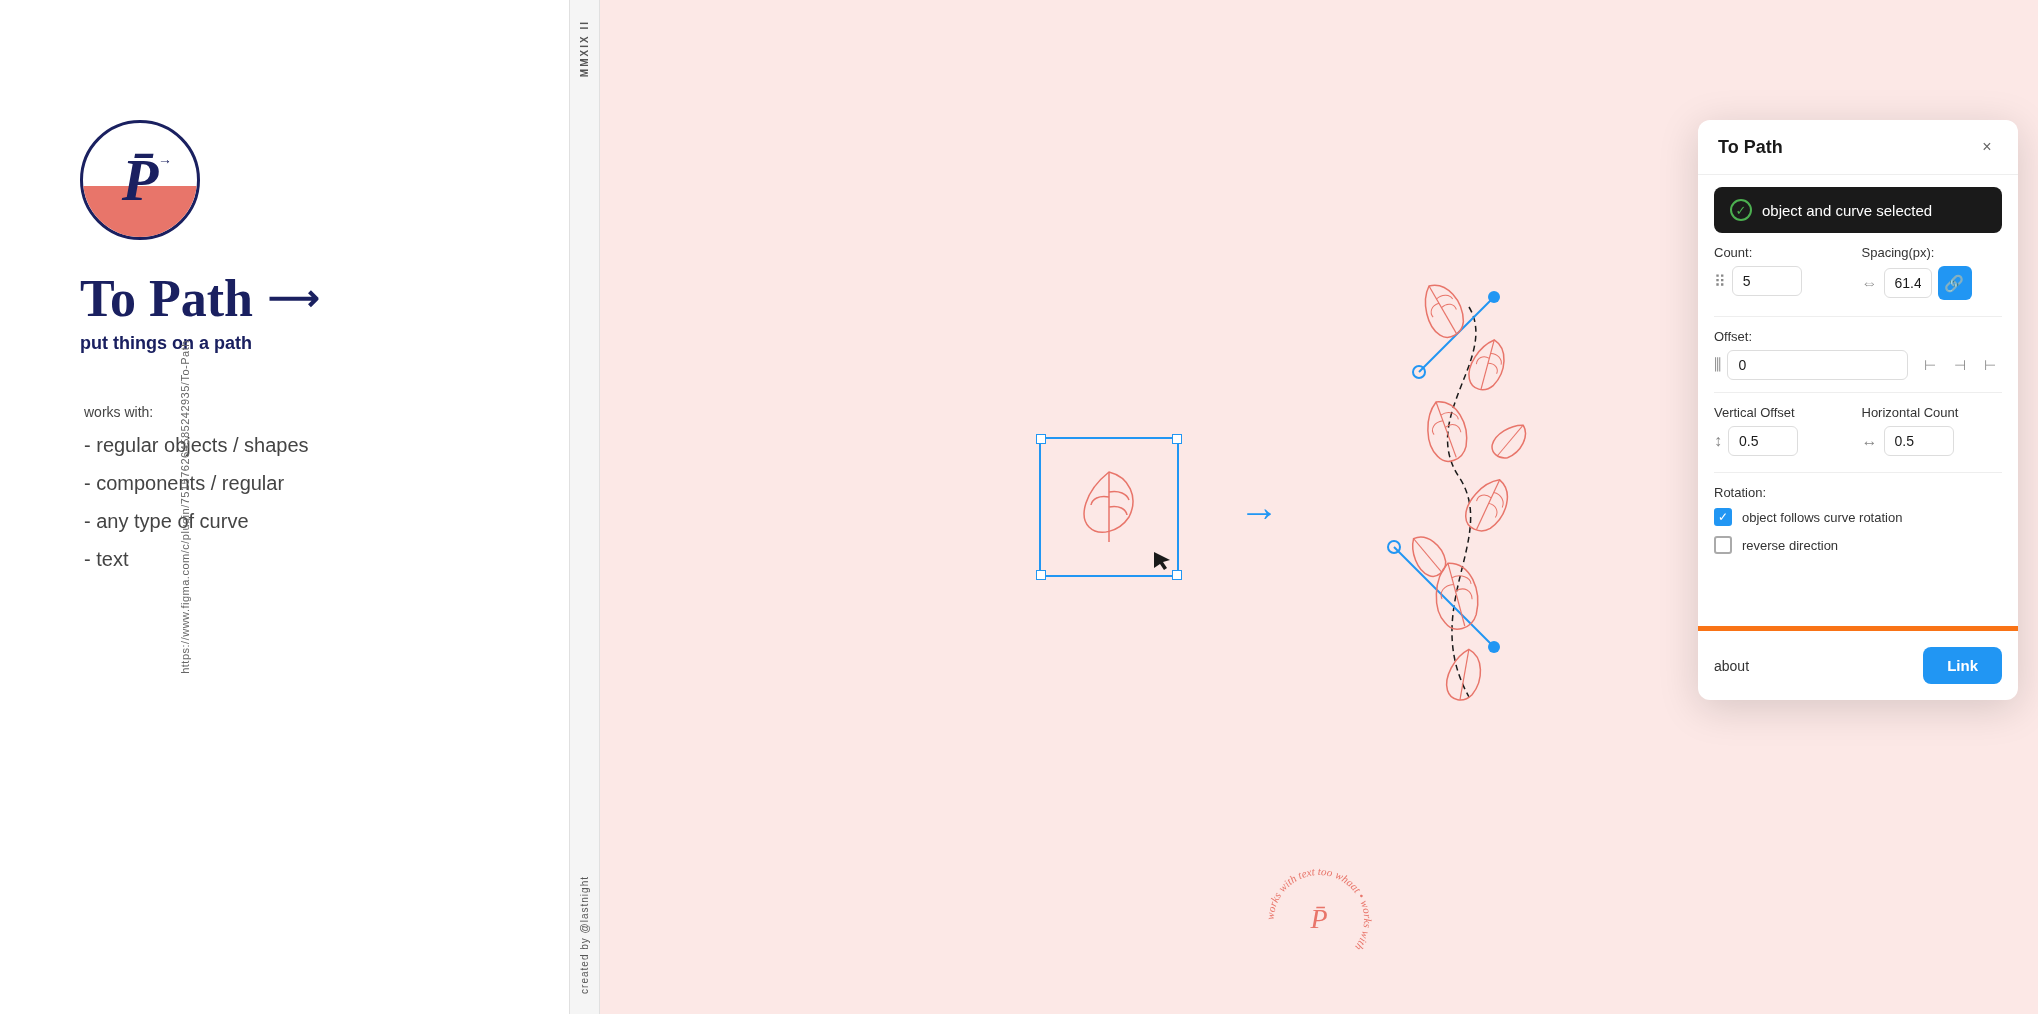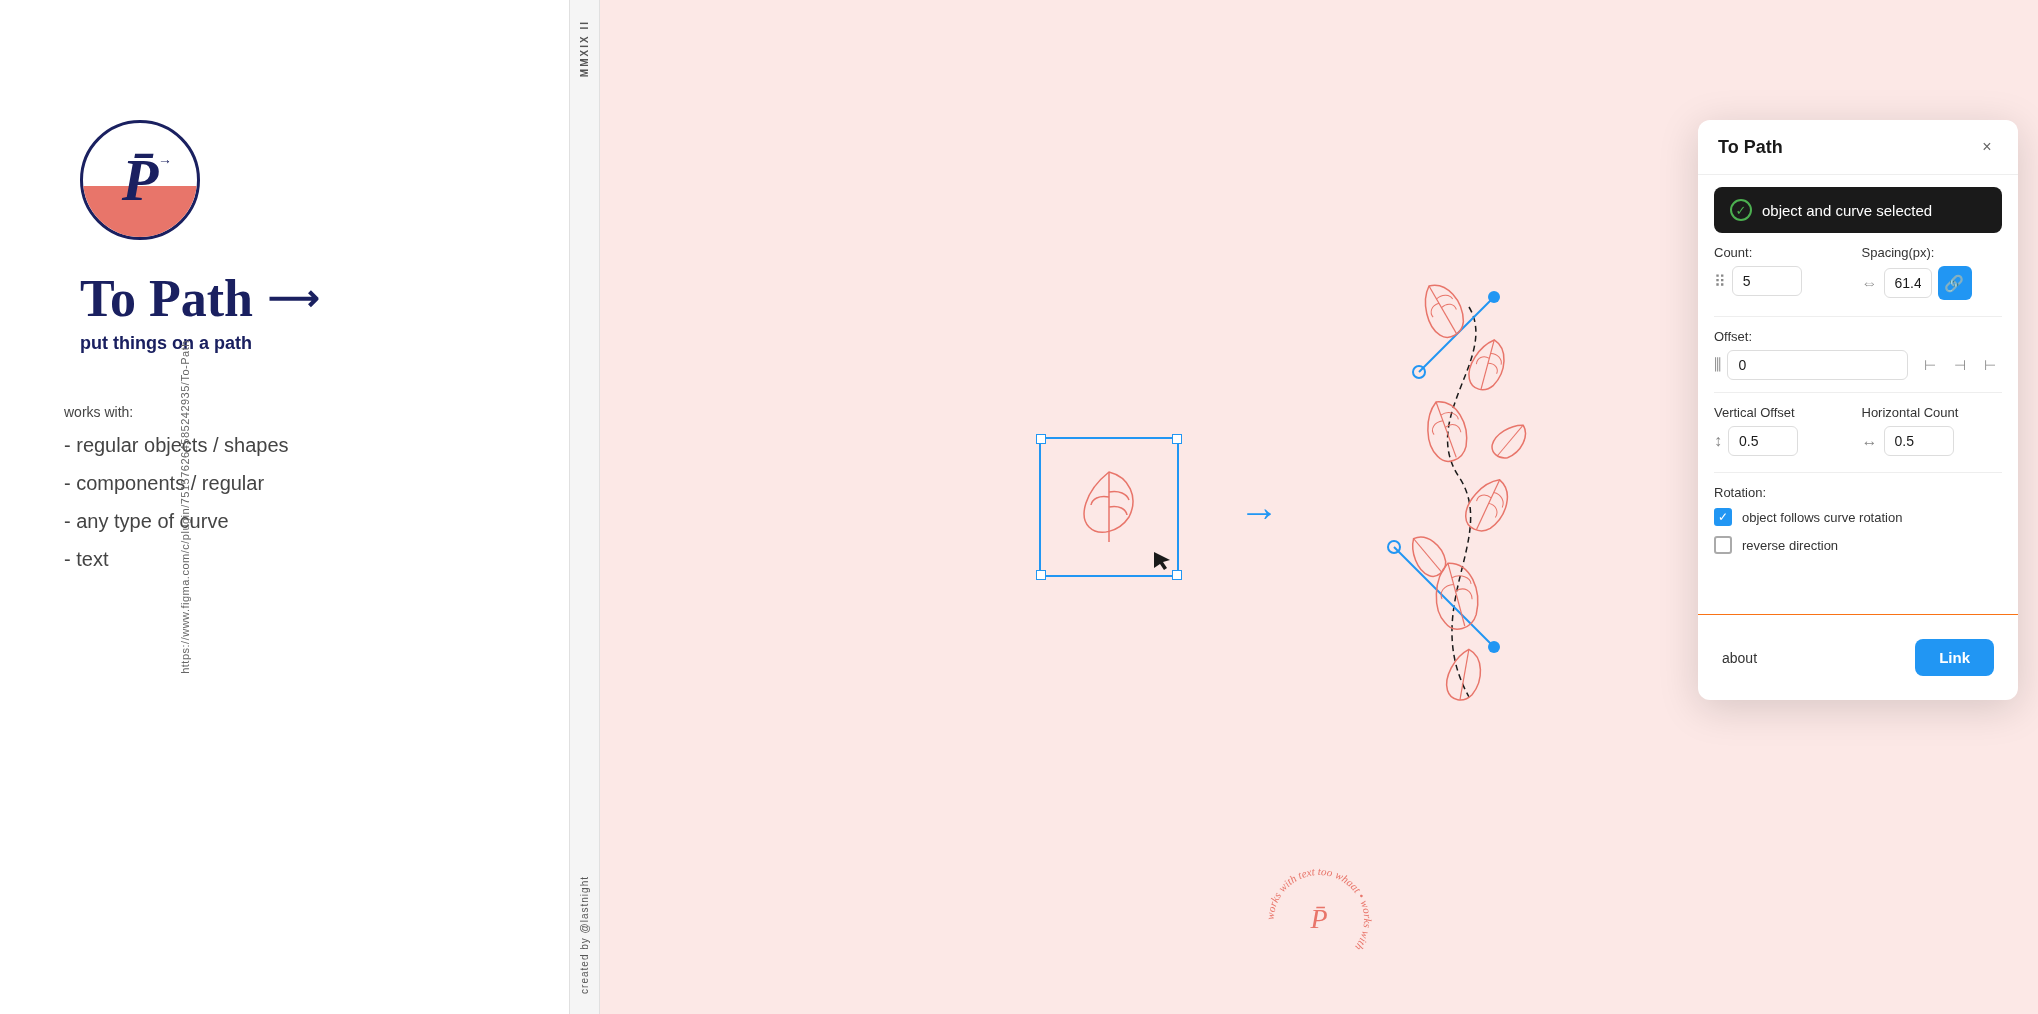--- a/index.html
+++ b/index.html
@@ -107,21 +107,21 @@
     }
 
     .subtitle {
       font-size: 18px;
       font-weight: 700;
       color: #1a2060;
       margin-top: 6px;
     }
 
     .works-with {
-      margin-left: 14px;
+      margin-left: 34px;
       margin-top: 30px;
     }
 
     .works-with-title {
       font-size: 14px;
       color: #444;
       margin-bottom: 6px;
     }
 
     .works-with-list {
@@ -382,25 +382,25 @@
       background: white;
       border-color: #aaa;
     }
 
     .checkbox-label {
       font-size: 13px;
       color: #333;
     }
 
     .plugin-footer {
-      padding: 24px;
+      padding: 16px;
       display: flex;
       align-items: center;
       justify-content: space-between;
-      border-top: 1px solid #f97316;
+      border-top: 5px solid #f97316;
     }
 
     .about-link {
       font-size: 14px;
       color: #333;
       cursor: pointer;
     }
 
     .link-button {
       background: #2196F3;

